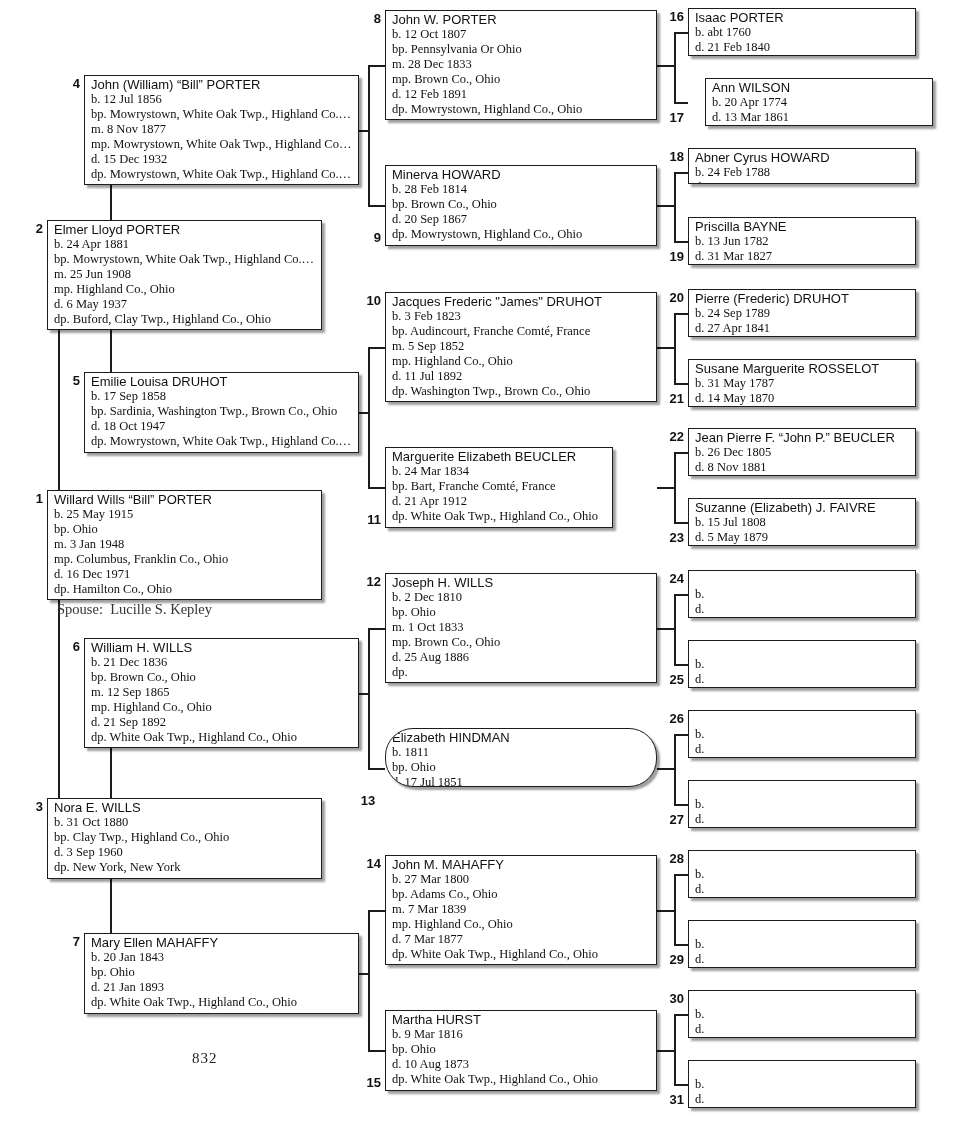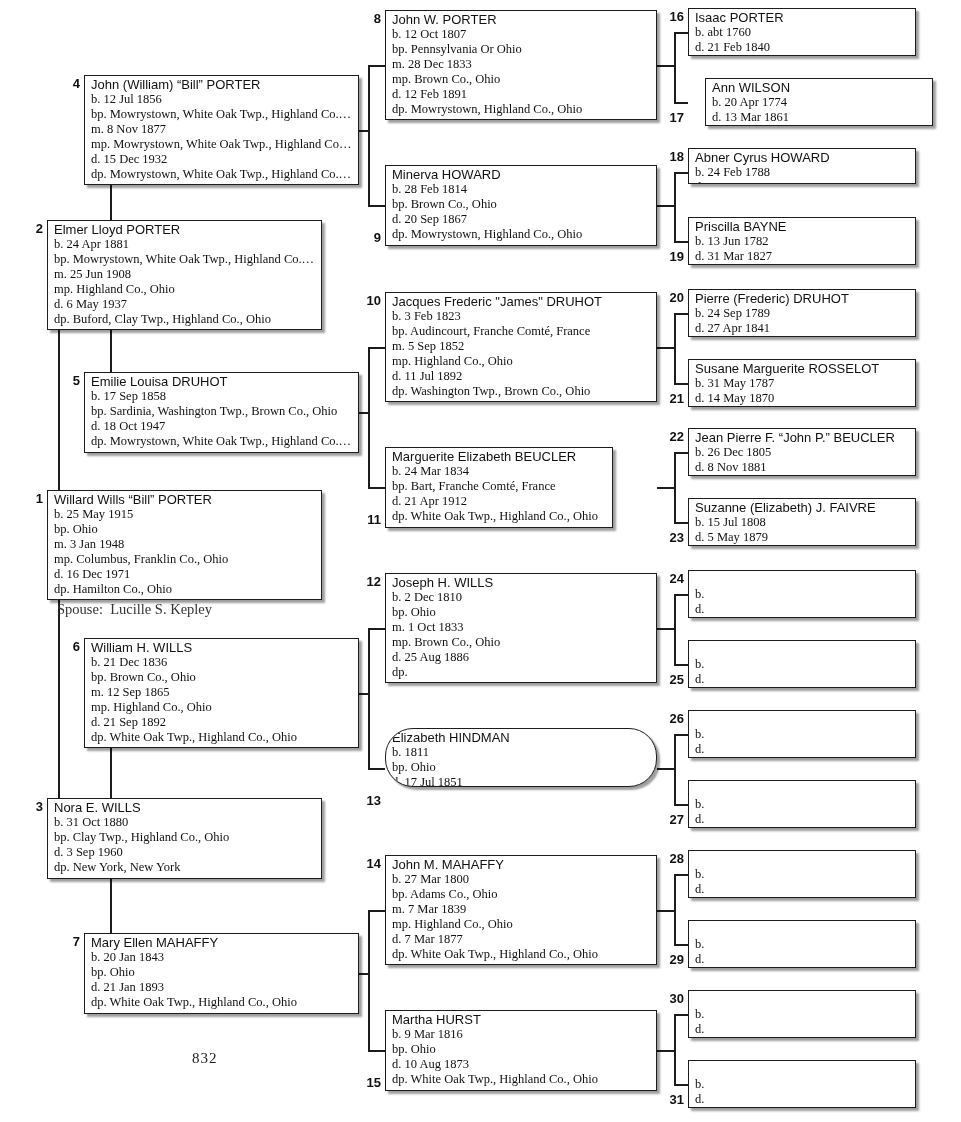--- a/index.html
+++ b/index.html
@@ -190,21 +190,21 @@
         <div class="pdetail">dp.</div>
       </div>
       <div class="pnum" style="left: 355px; top: 574px;">12</div>
       <div class="pbox" style="left: 385px; top: 728px; width: 272px; height: 59px; border-radius: 28px;">
         <div class="pname">Elizabeth HINDMAN</div>
         <div class="pdetail">b. 1811</div>
         <div class="pdetail">bp. Ohio</div>
         <div class="pdetail">d. 17 Jul 1851</div>
         <div class="pdetail">dp.</div>
       </div>
-      <div class="pnum" style="left: 355px; top: 793px;">13</div>
+      <div class="pnum" style="left: 355px; top: 793px; text-align: center;">13</div>
       <div class="pbox" style="left: 385px; top: 855px; width: 272px; height: 110px;">
         <div class="pname">John M. MAHAFFY</div>
         <div class="pdetail">b. 27 Mar 1800</div>
         <div class="pdetail">bp. Adams Co., Ohio</div>
         <div class="pdetail">m. 7 Mar 1839</div>
         <div class="pdetail">mp. Highland Co., Ohio</div>
         <div class="pdetail">d. 7 Mar 1877</div>
         <div class="pdetail">dp. White Oak Twp., Highland Co., Ohio</div>
       </div>
       <div class="pnum" style="left: 355px; top: 856px;">14</div>

